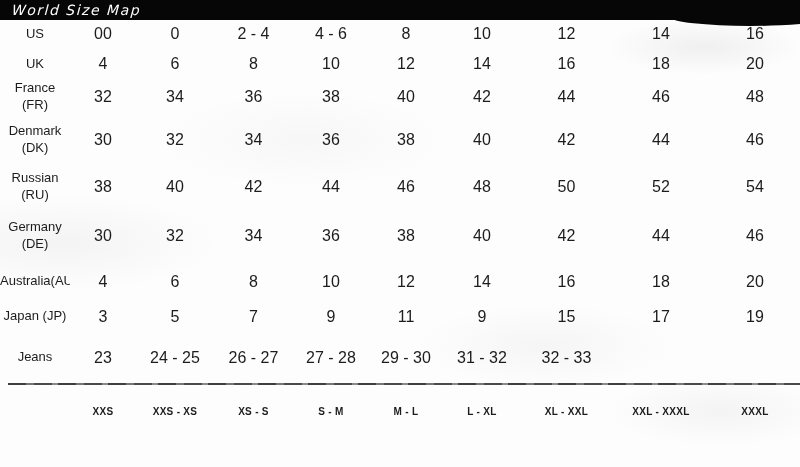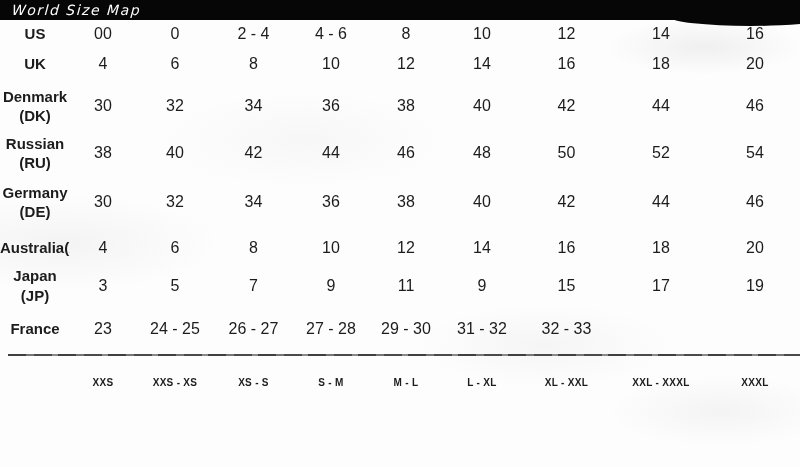--- a/index.html
+++ b/index.html
@@ -56,22 +56,22 @@
   table { border-collapse: collapse; table-layout: fixed; width: 800px; }
   td {
     text-align: center;
     vertical-align: middle;
     font-size: 16px;
     padding: 0;
     overflow: hidden;
     white-space: nowrap;
   }
   td.label-cell {
-    font-size: 15px;
-    font-weight: 700;
+    font-size: 13px;
+    font-weight: 400;
     line-height: 1.3;
     white-space: normal;
   }
 
   
   .divider {
     margin-left: 8px;
     margin-top: 1px;
     height: 2px;
     background: repeating-linear-gradient(90deg,
@@ -130,20 +130,34 @@
           <td>4</td>
           <td>6</td>
           <td>8</td>
           <td>10</td>
           <td>12</td>
           <td>14</td>
           <td>16</td>
           <td>18</td>
           <td>20</td>
         </tr>
+        <tr style="height: 28px;">
+          <td class="label-cell">
+            <div>France (FR)</div>
+          </td>
+          <td>32</td>
+          <td>34</td>
+          <td>36</td>
+          <td>38</td>
+          <td>40</td>
+          <td>42</td>
+          <td>44</td>
+          <td>46</td>
+          <td>48</td>
+        </tr>
         <tr style="height: 52px;">
           <td class="label-cell">
             <div>Denmark</div>
             <div>(DK)</div>
           </td>
           <td>30</td>
           <td>32</td>
           <td>34</td>
           <td>36</td>
           <td>38</td>
@@ -204,21 +218,21 @@
           <td>7</td>
           <td>9</td>
           <td>11</td>
           <td>9</td>
           <td>15</td>
           <td>17</td>
           <td>19</td>
         </tr>
         <tr style="height: 48px;">
           <td class="label-cell">
-            <div>France</div>
+            <div>Jeans</div>
           </td>
           <td>23</td>
           <td>24 - 25</td>
           <td>26 - 27</td>
           <td>27 - 28</td>
           <td>29 - 30</td>
           <td>31 - 32</td>
           <td>32 - 33</td>
           <td></td>
           <td></td>

